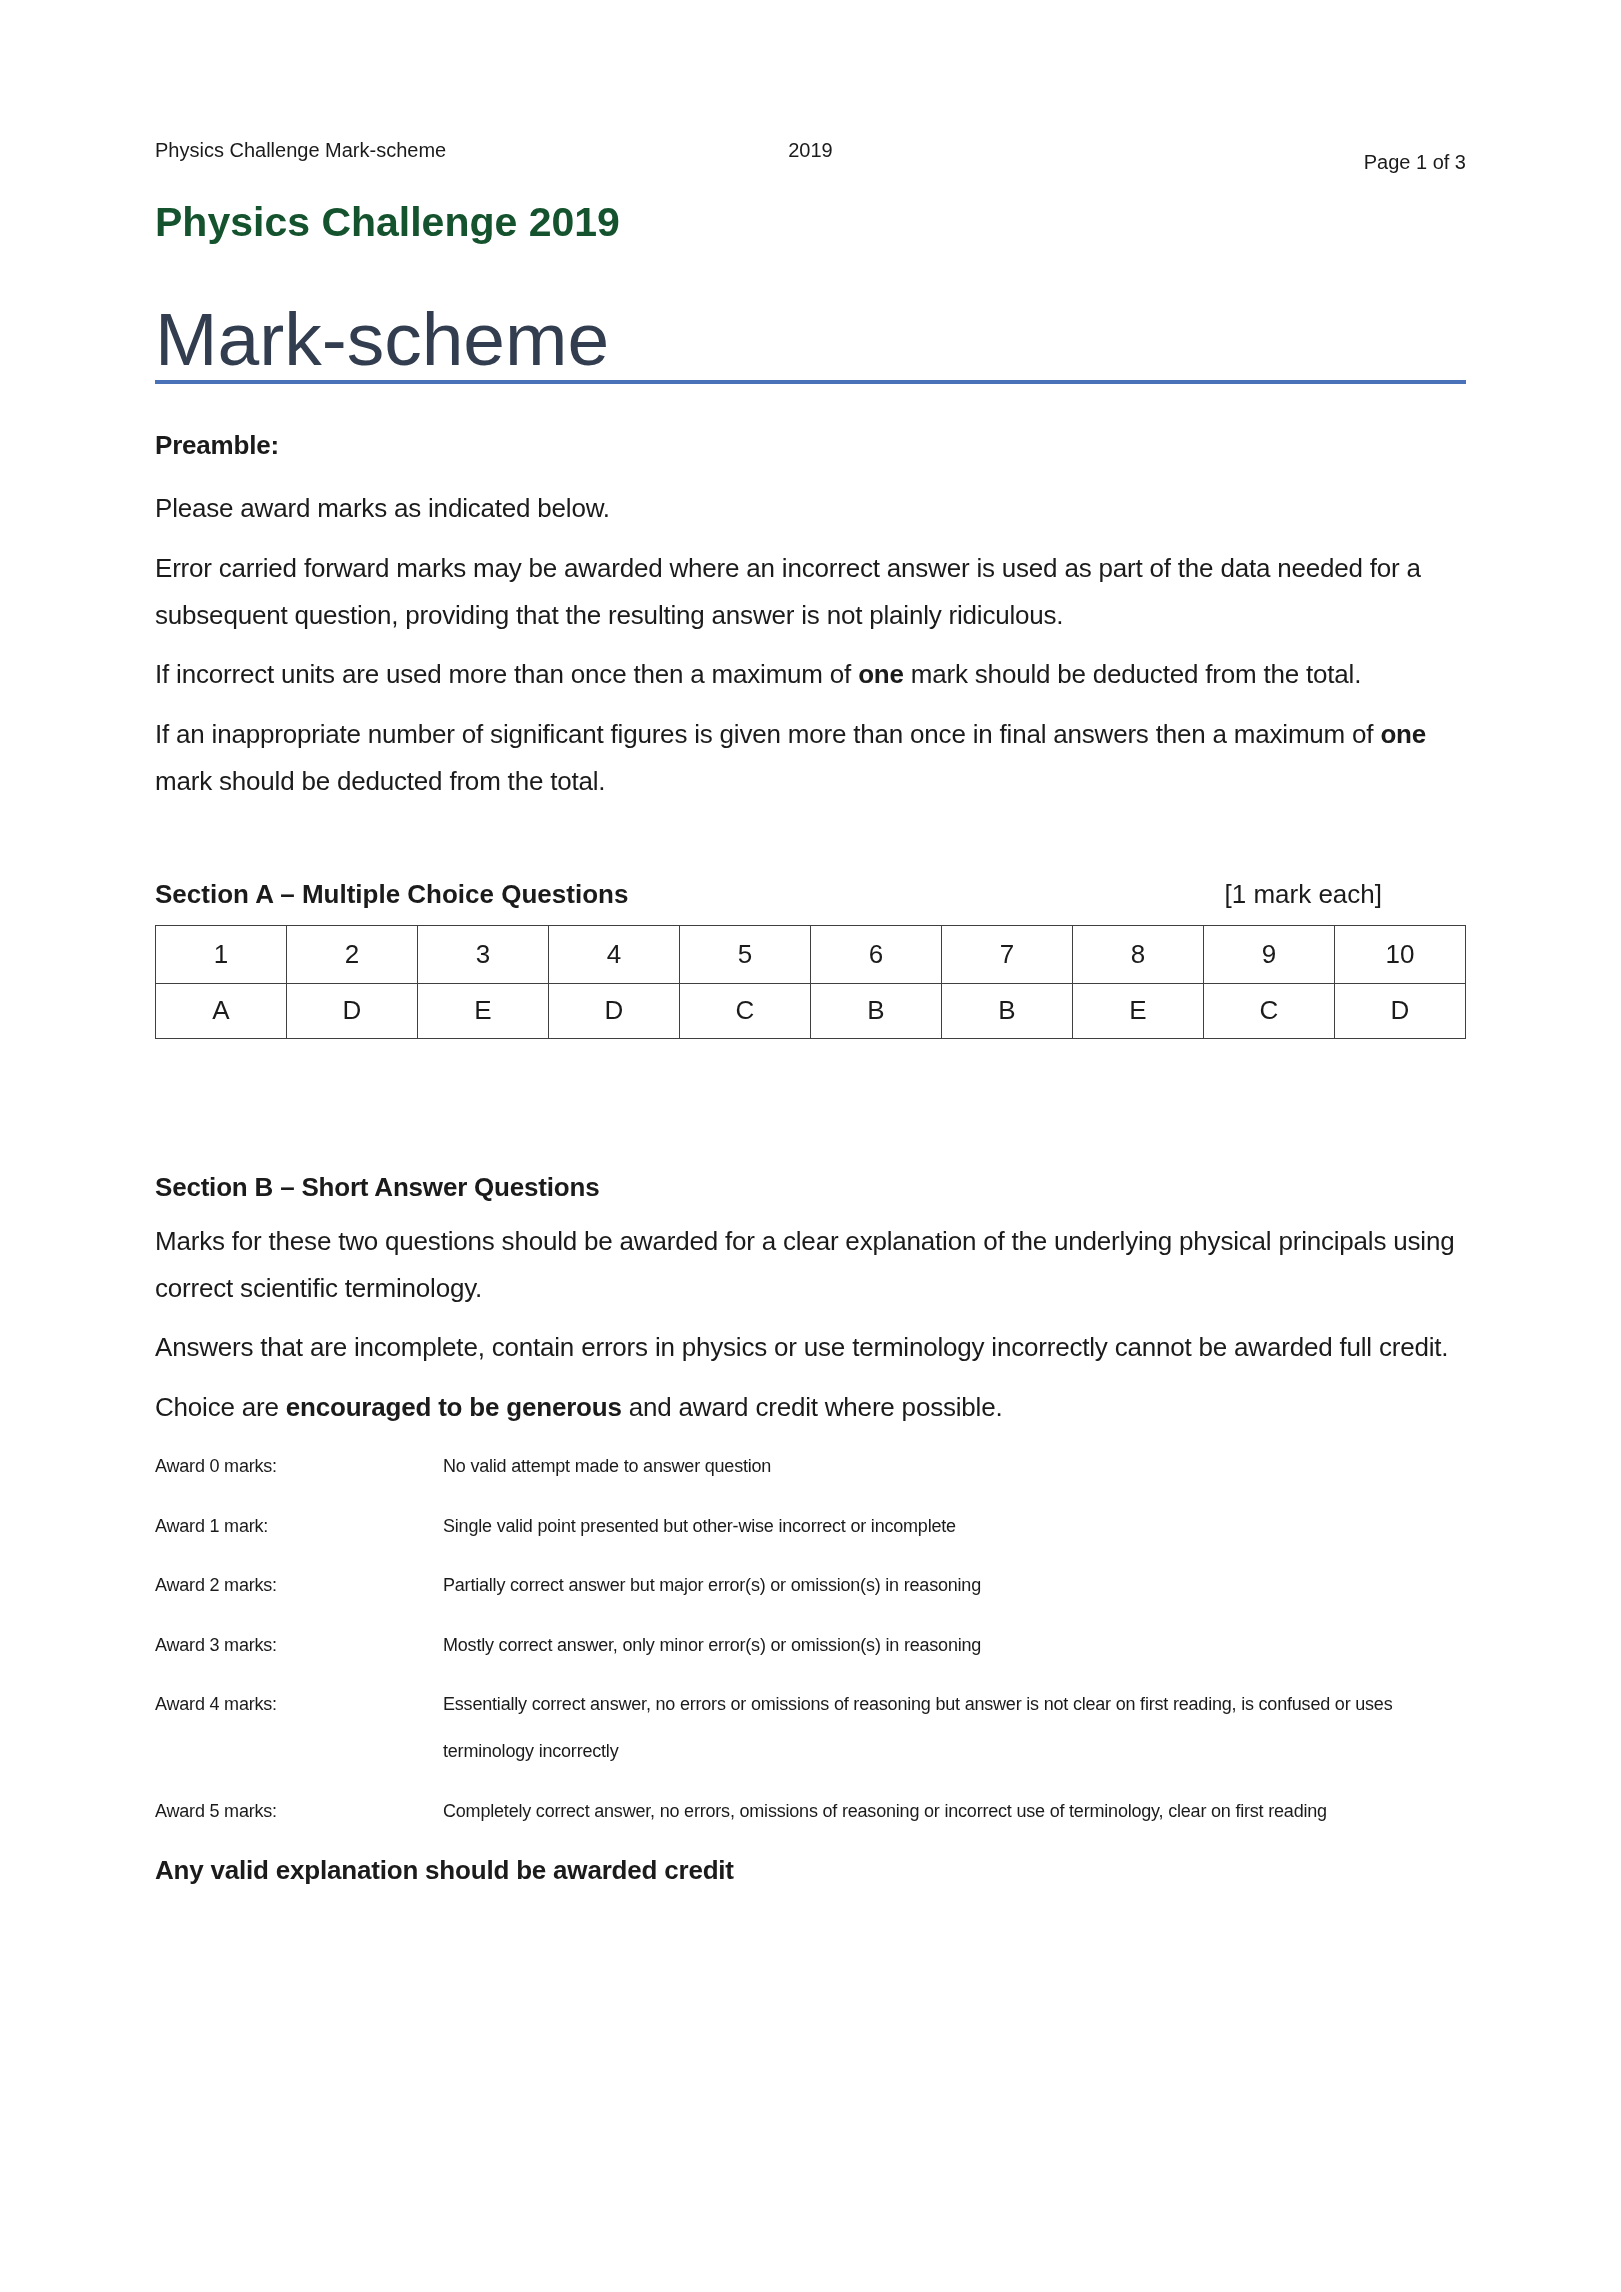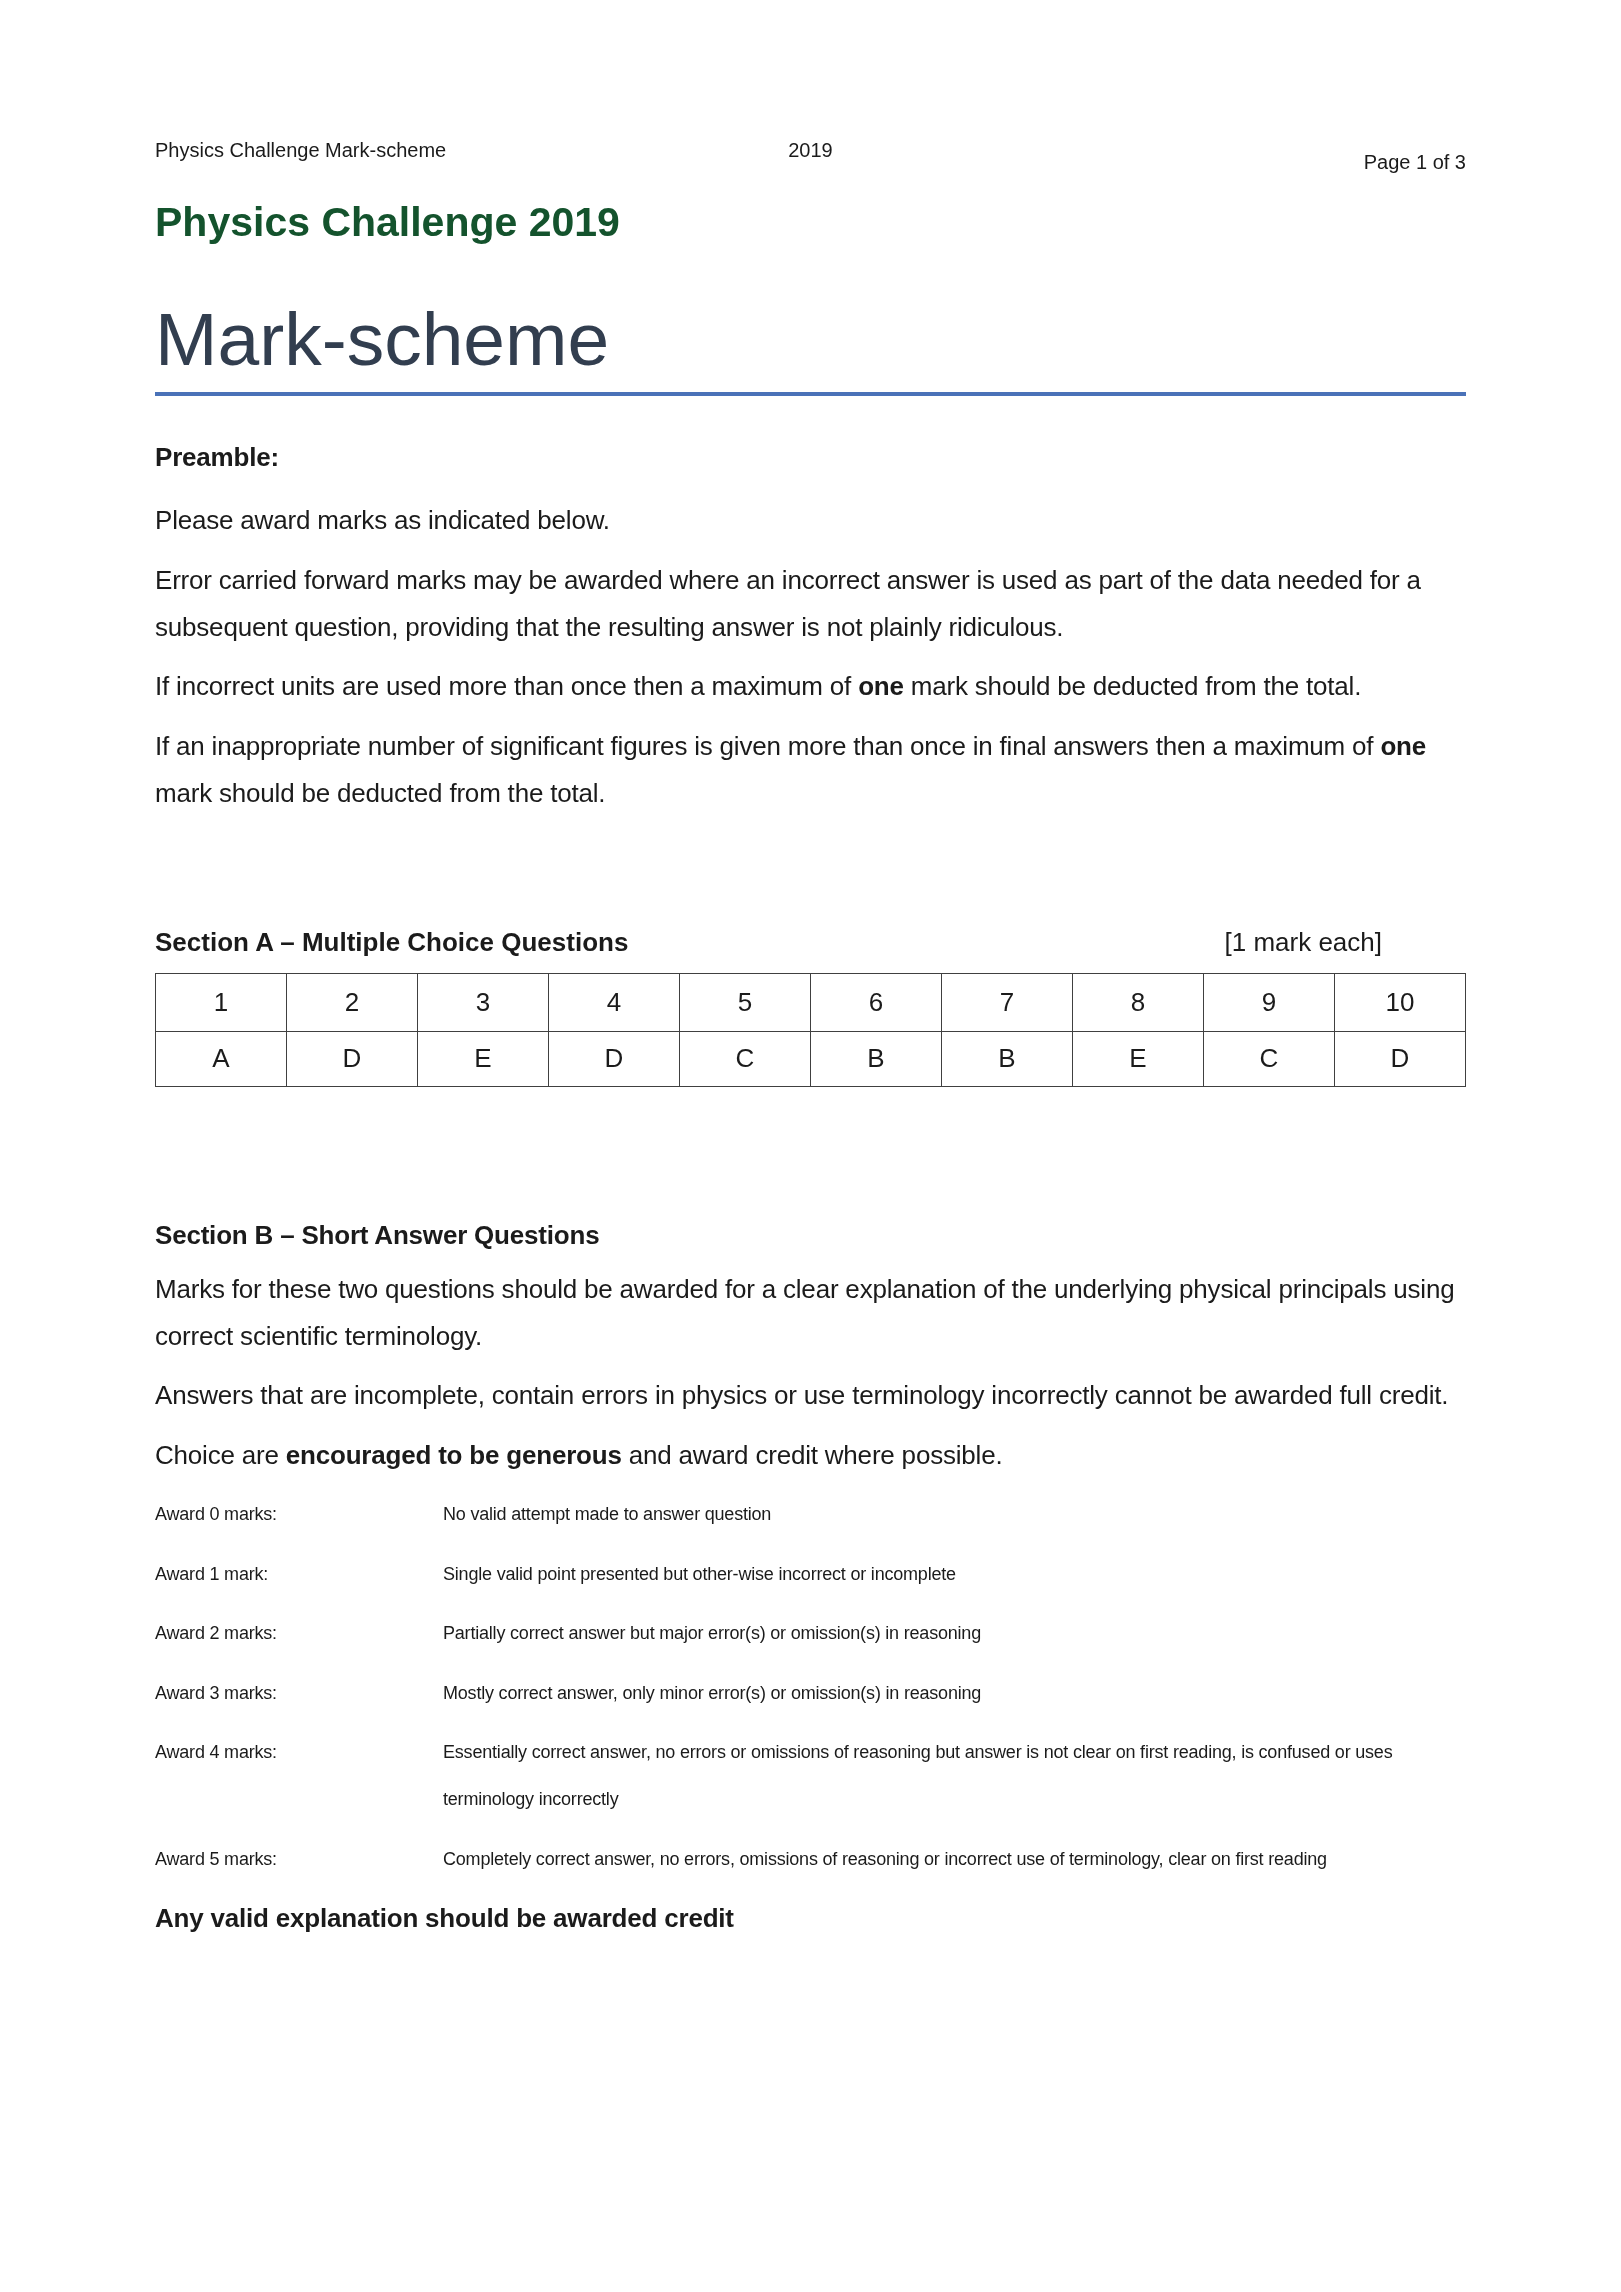--- a/index.html
+++ b/index.html
@@ -14,35 +14,35 @@
   
   .doc-header{position:relative;height:47px;font-size:20px;line-height:47px;}
   .hdr-left{position:absolute;left:0;top:0;}
   .hdr-center{position:absolute;left:0;right:0;top:0;text-align:center;}
   .hdr-right{position:absolute;right:0;top:12px;}
 
   .doc-heading{font-size:41px;font-weight:700;color:#14532d;margin:27px 0 0 0;line-height:43px;}
 
   .doc-title{
     font-size:75px;line-height:82px;font-weight:400;color:#323E4F;
-    margin-top:54px;padding-bottom:12px;border-bottom:4.5px solid #4A72B8;
+    margin-top:54px;padding-bottom:0;border-bottom:4.5px solid #4A72B8;
   }
 
   p{font-size:26px;line-height:47px;margin:0 0 12.5px 0;letter-spacing:-0.2px;}
   .bold{font-weight:700;}
   .b{font-weight:700;}
   .u{}
 
   .preamble-label{margin:38px 0 16px 0;}
 
   .section-row{
     display:flex;justify-content:space-between;align-items:flex-end;
     margin:66px 0 0 0;font-size:26px;line-height:47px;
   }
-  .section-row .note{padding-right:84px;margin-top:36px;}
+  .section-row .note{padding-right:84px;}
 
   table.answers{
     border-collapse:collapse;width:100%;table-layout:fixed;margin-top:7.2px;
   }
   table.answers td{
     border:1.8px solid #404040;text-align:center;vertical-align:middle;
     font-size:26px;color:#1b1b1b;padding:0;
   }
   tr.qrow td{height:57px;}
   tr.arow td{height:54px;}

